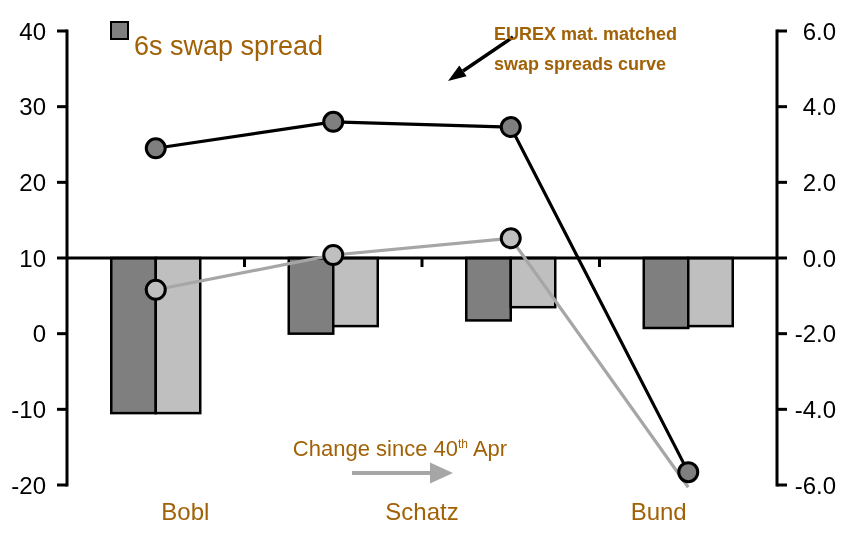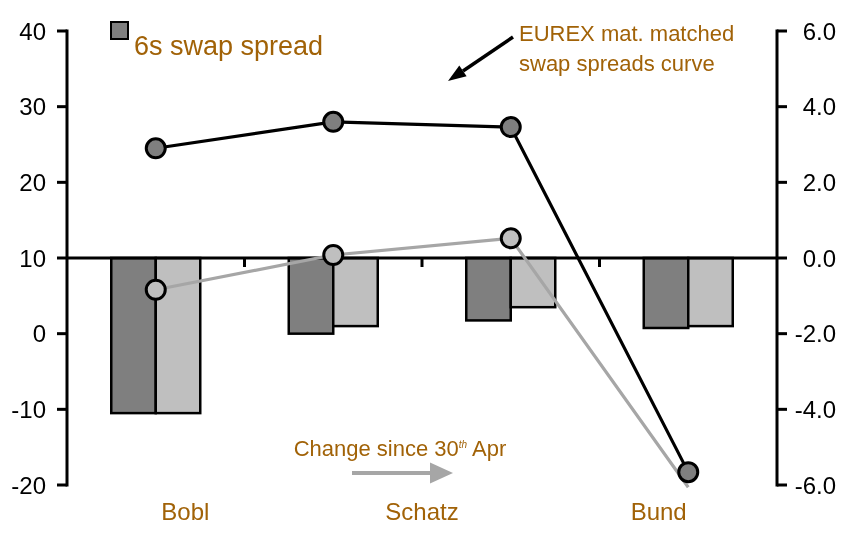--- a/index.html
+++ b/index.html
@@ -21,29 +21,29 @@
   .swatch{
     width:15px;height:15px;
     border:2.5px solid #000;
     margin-right:5px;
     flex:0 0 auto;
   }
   .legend-label{
     font-size:27px;line-height:1;white-space:nowrap;margin-top:33px;
   }
   .annotation{
-    position:absolute;left:519px;top:19px;
-    font-size:22px;line-height:30px;white-space:nowrap;
+    position:absolute;left:494px;top:19px;
+    font-size:18px;line-height:30px;white-space:nowrap;font-weight:bold;
   }
   .change-label{
     position:absolute;left:270px;top:437px;width:260px;
     text-align:center;font-size:22px;line-height:1.1;white-space:nowrap;
   }
   .change-label sup{
-    font-size:10px;line-height:0;vertical-align:super;font-style:italic;
+    font-size:12px;line-height:0;vertical-align:super;
   }
   .x-labels{
     position:absolute;left:67px;top:498px;width:710px;
     display:flex;
   }
   .x-label{
     flex:1 1 0;text-align:center;
     font-size:24px;white-space:nowrap;
   }
 </style>
@@ -116,21 +116,21 @@
       <span class="legend-label">6s swap spread</span>
     </div>
   </div>
 
   <div class="annotation">
     <div>EUREX mat. matched</div>
     <div>swap spreads curve</div>
   </div>
 
   <div class="change-label">
-    <span>Change since 30</span><sup>th</sup><span> Apr</span>
+    <span>Change since 40</span><sup>th</sup><span> Apr</span>
   </div>
 
   <div class="x-labels">
     <div class="x-label">Bobl</div>
     <div class="x-label">Schatz</div>
     <div class="x-label">Bund</div>
   </div>
 
 </div>
 

